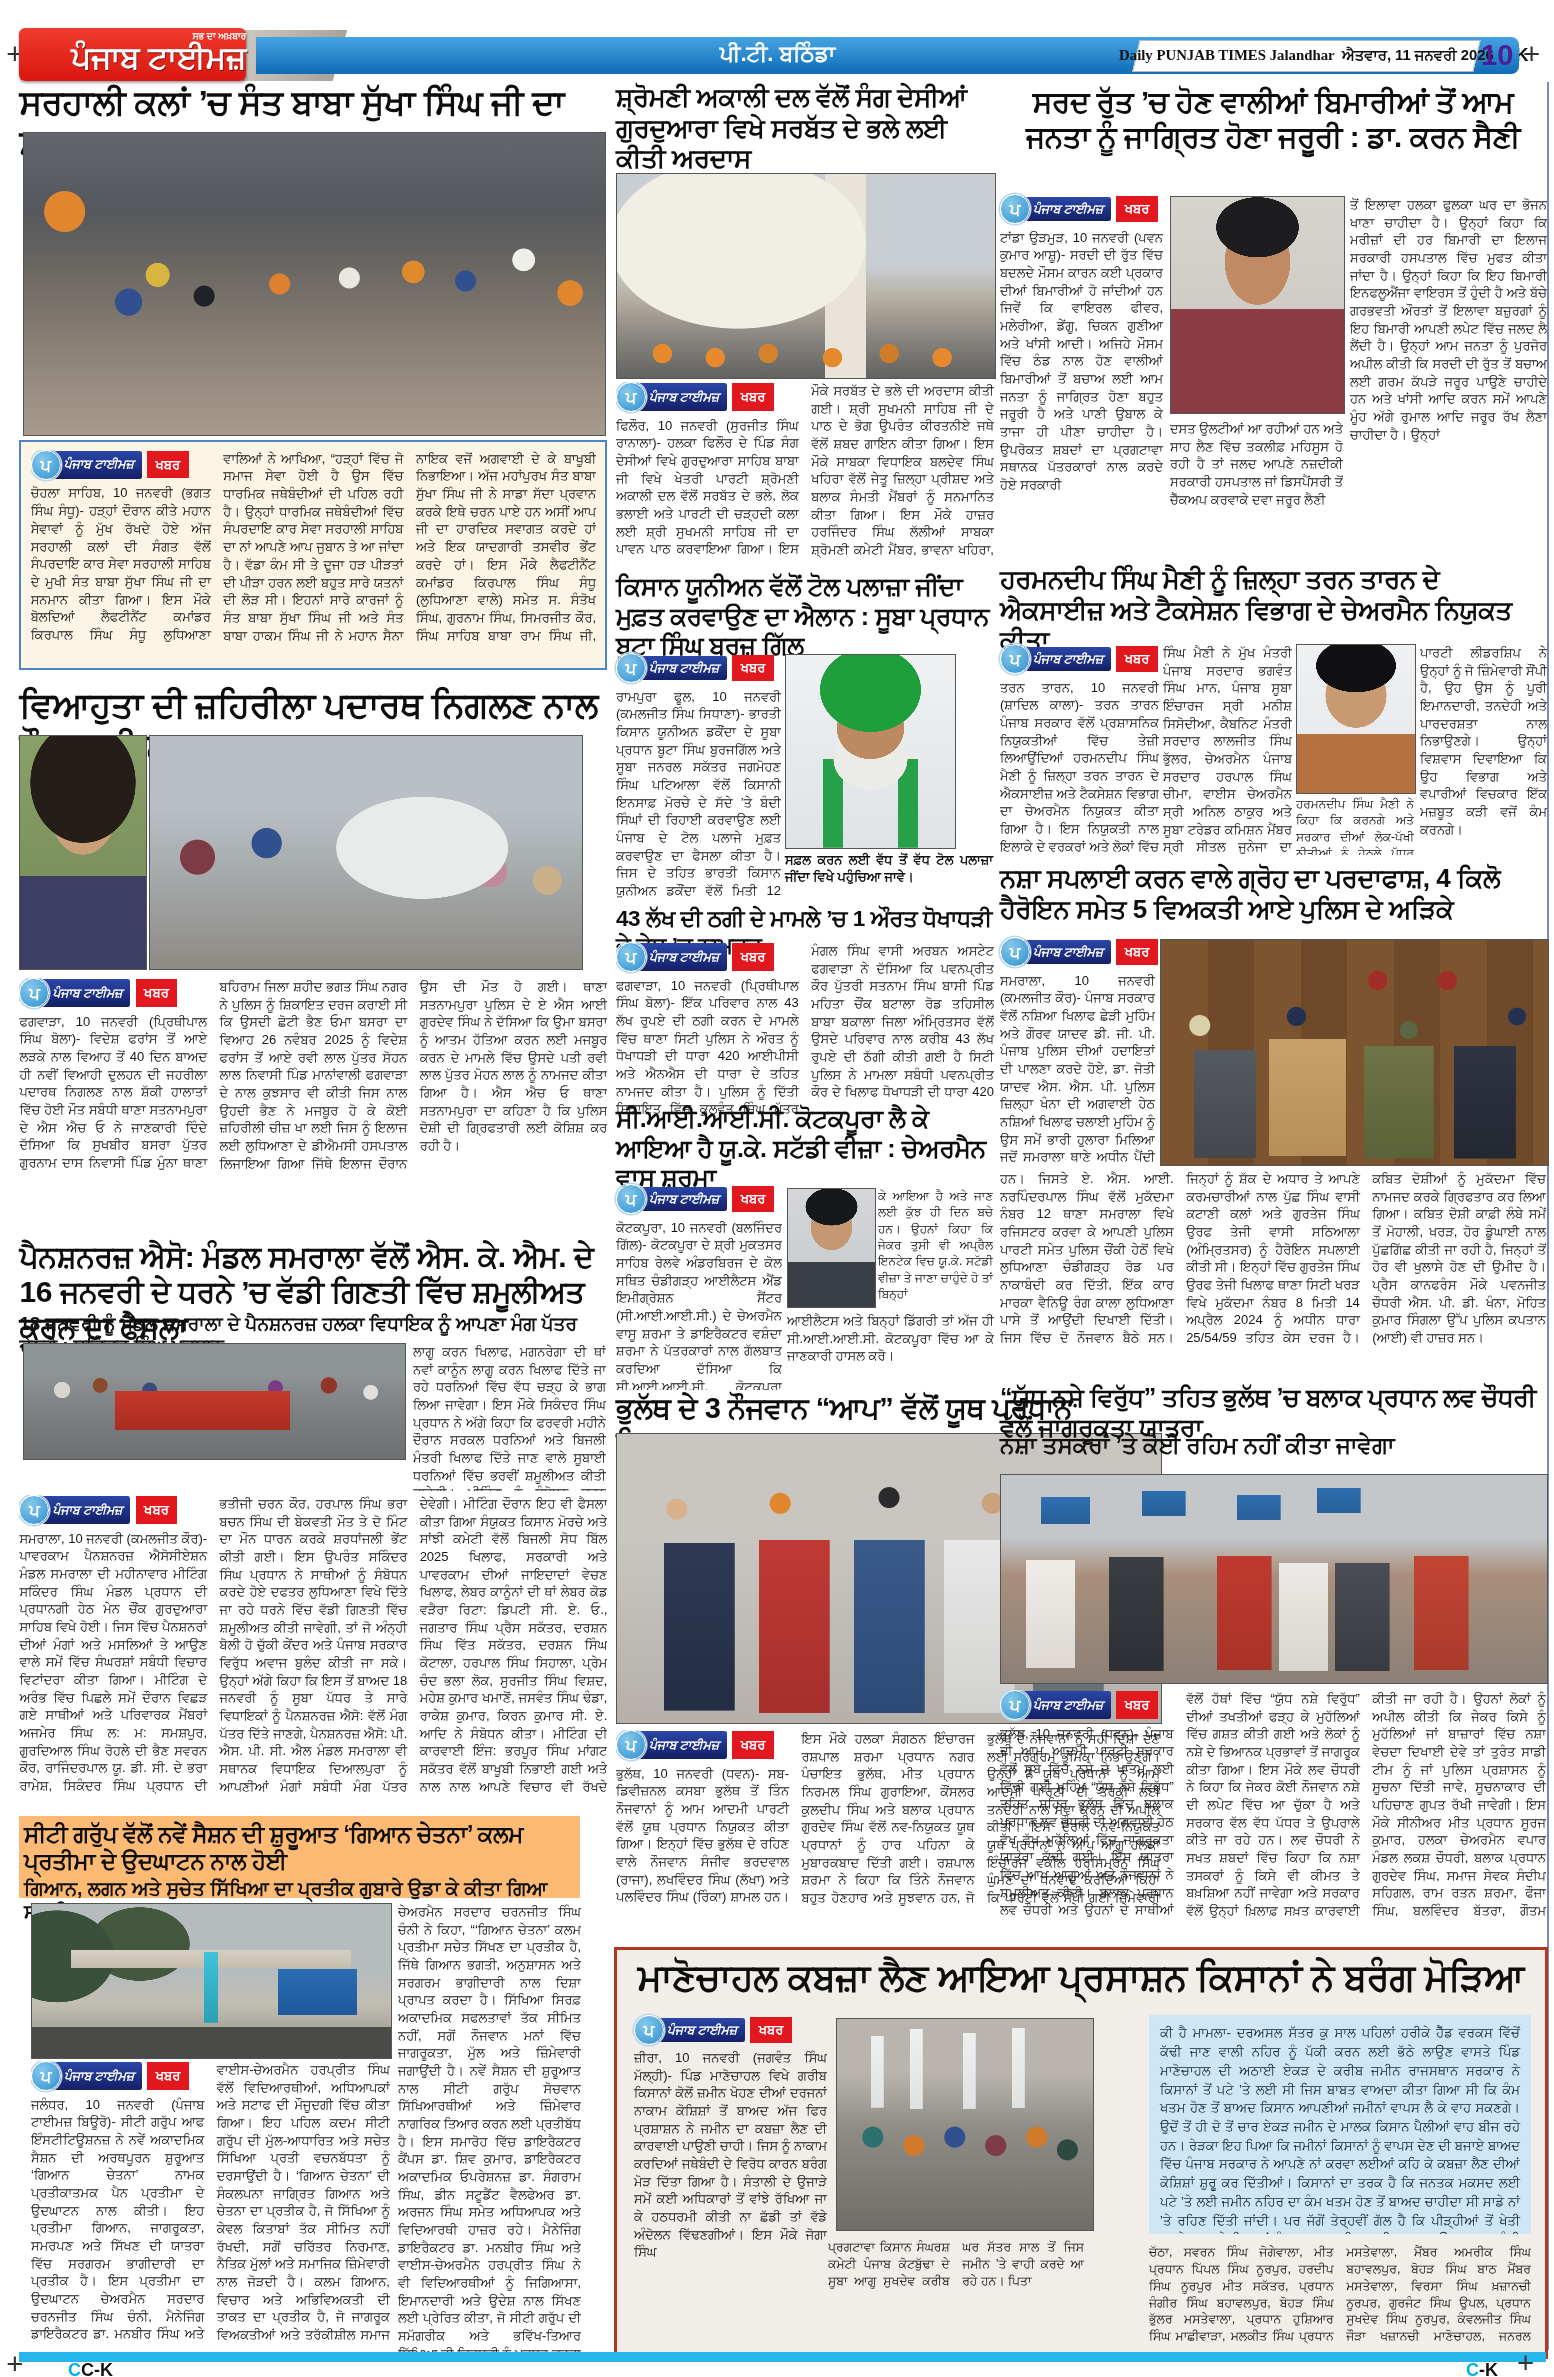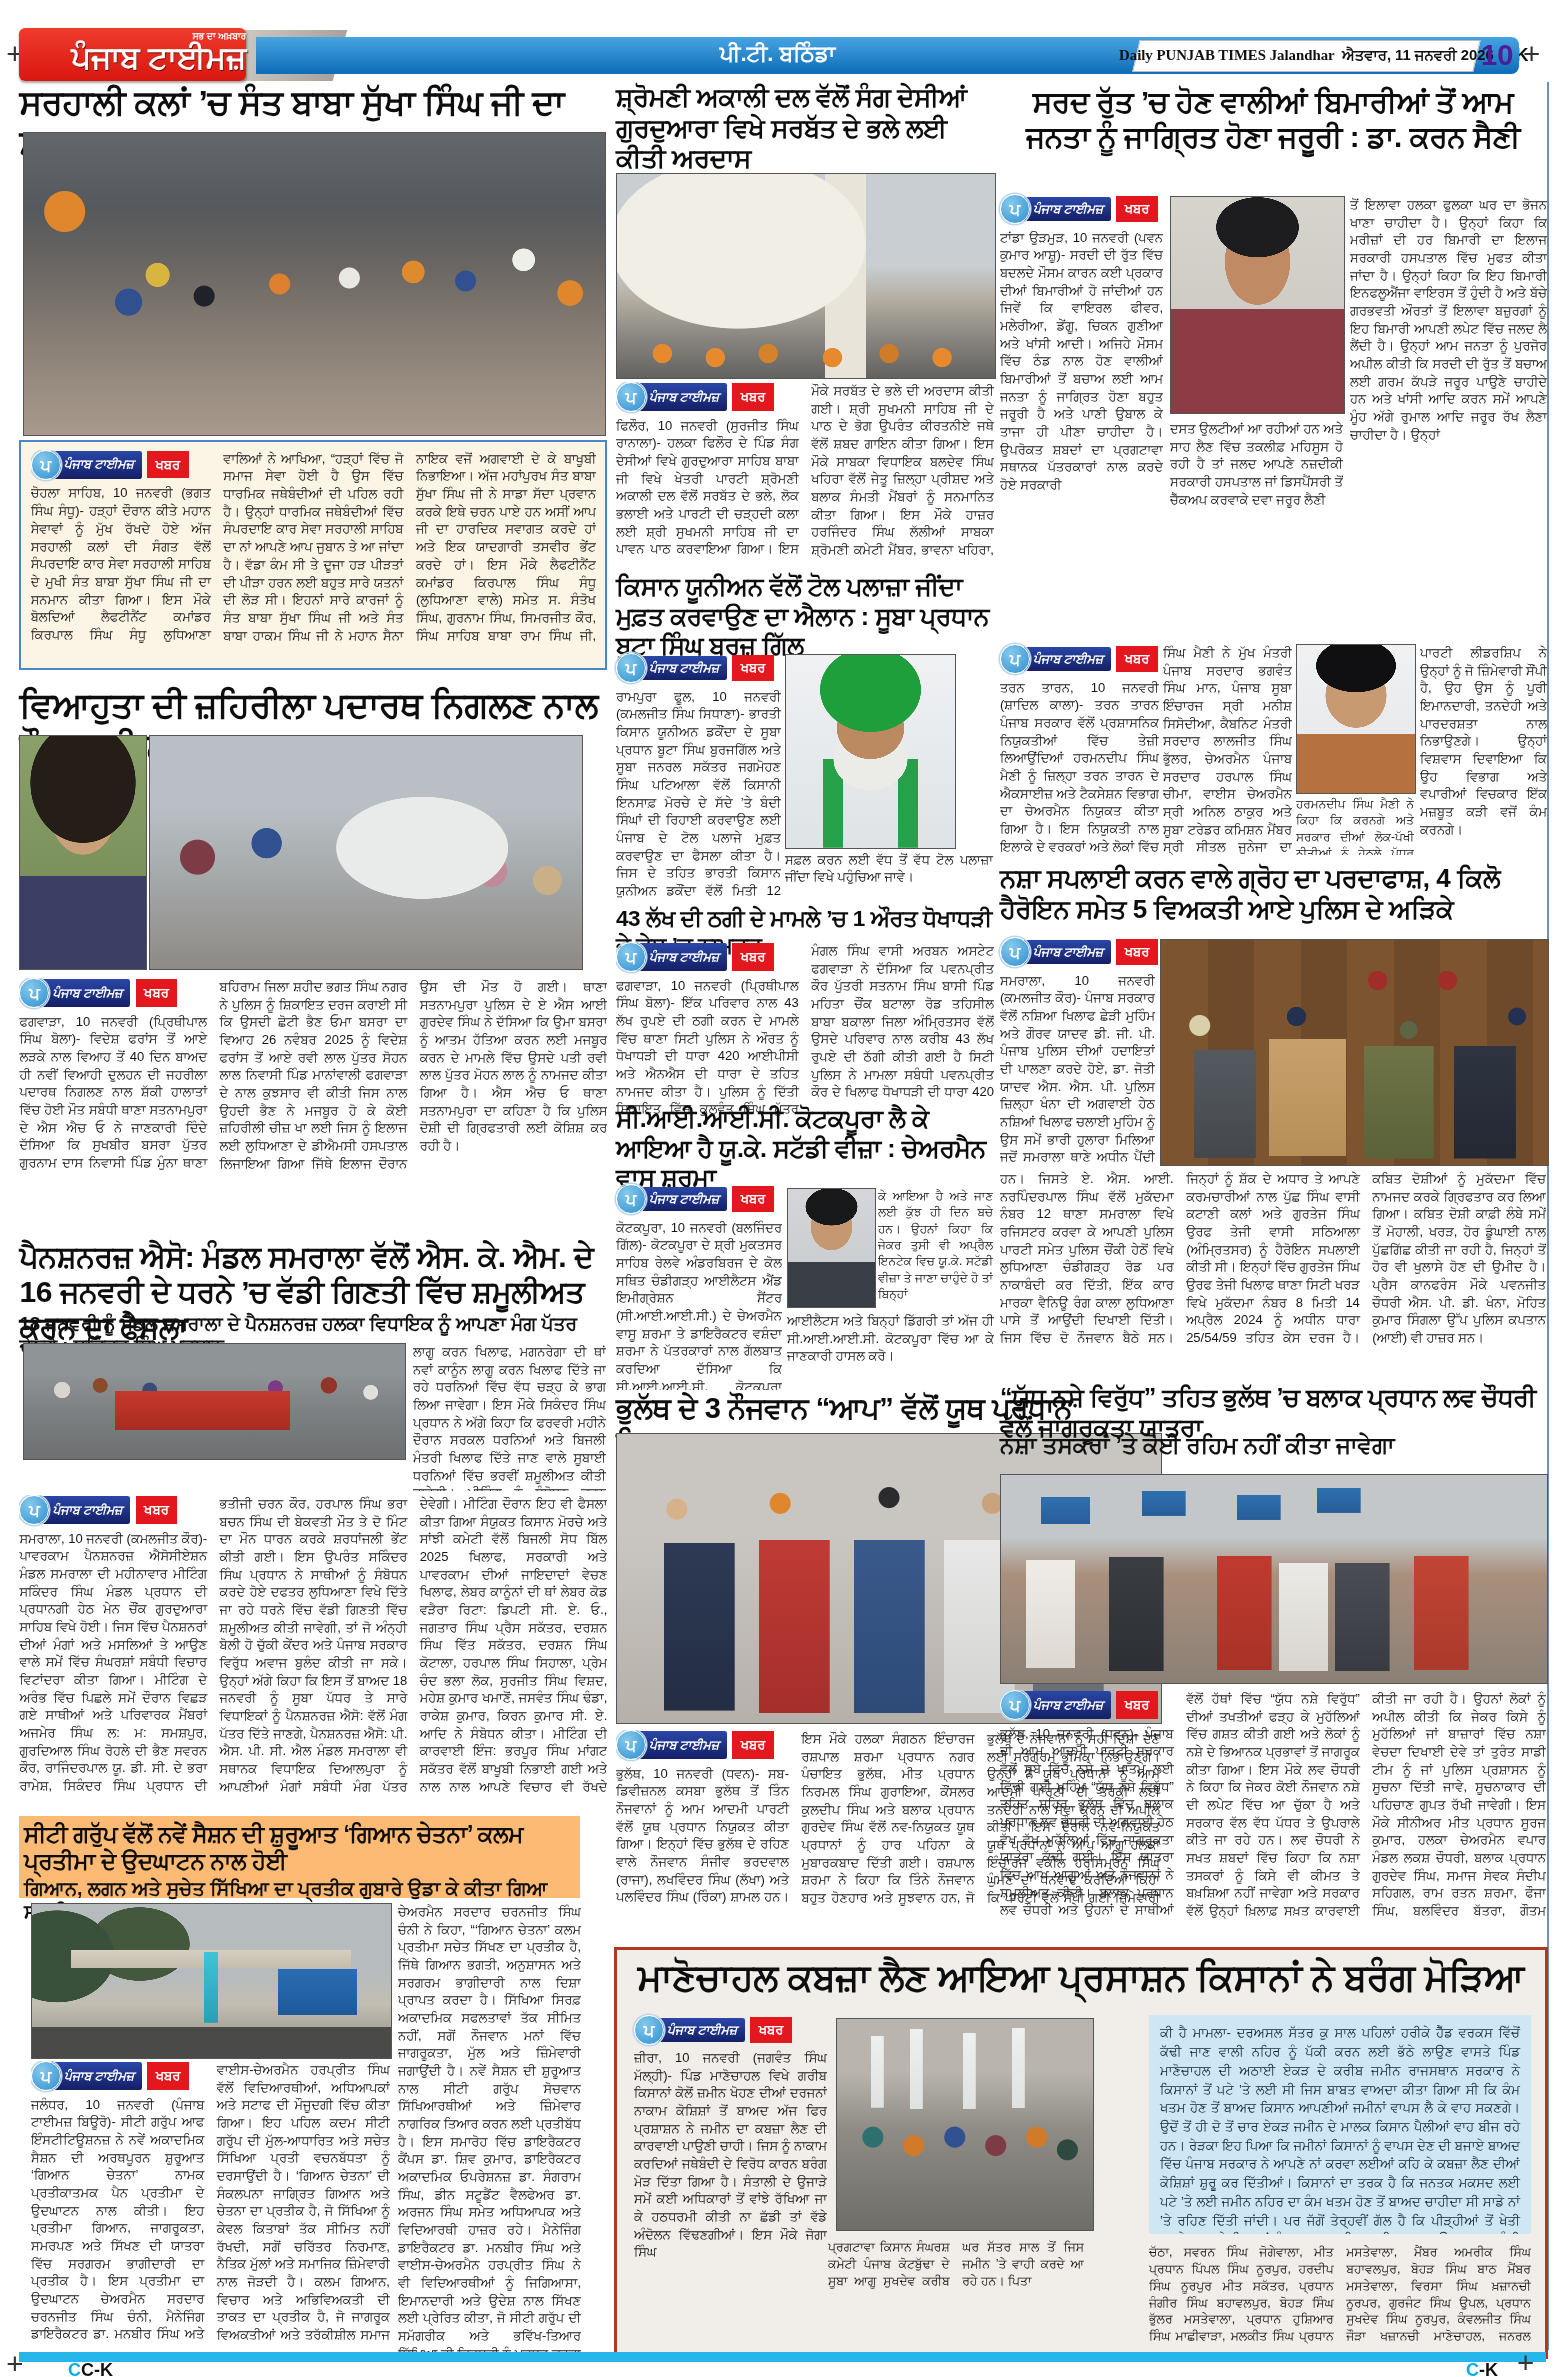--- a/index.html
+++ b/index.html
@@ -7,21 +7,21 @@
   .abs{position:absolute}
   .hl{margin:0;font-weight:800;color:#0d0d0d;line-height:1.18;letter-spacing:-0.4px}
   .sub{margin:0;font-weight:700;color:#111;line-height:1.2}
   .bt{text-align:justify;font-size:13px;line-height:1.36;color:#161616;overflow:hidden;column-gap:12.4px}
   .c2{column-count:2}.c3{column-count:3}
   .badge{display:inline-flex;align-items:center;margin:0 7.8px 4.7px 0;vertical-align:top}
   .bc{width:28px;height:28px;border-radius:50%;background:radial-gradient(circle at 35% 30%,#86c9ec,#2e8fd0);color:#fff;font-weight:800;font-size:16.3px;display:flex;align-items:center;justify-content:center;border:1.6px solid #fff;box-shadow:0 0 0 1.6px #bcd6ea;position:relative;z-index:2}
   .bn{background:linear-gradient(#2a47a8,#141f66);color:#fff;font-style:italic;font-weight:700;font-size:12.4px;padding:5.4px 7.8px 5.4px 14px;margin-left:-11px;border-radius:2.3px;white-space:nowrap}
   .bk{background:#e3181f;color:#fff;font-weight:800;font-size:13.2px;padding:4.7px 8.5px;margin-left:5.4px;white-space:nowrap}
   .ph{position:absolute;border:0.8px solid #555;background:#9a9a9a}
-  .cap{font-weight:400;font-size:13px;line-height:1.3;color:#111;text-align:justify}
+  .cap{font-weight:700;font-size:13px;line-height:1.3;color:#111;text-align:justify}
   
   .mh-red{position:absolute;left:19.4px;top:28px;width:227px;height:53px;background:linear-gradient(#ef3b2d,#d91710);border-radius:6.2px;box-shadow:0.8px 1.6px 2.3px rgba(0,0,0,.35);text-align:right;color:#fff;z-index:3}
   .mh-red .tg{font-size:9.3px;font-weight:700;display:block;margin-top:3.1px}
   .mh-red .tt{font-size:31px;font-weight:800;display:block;line-height:1.0;text-shadow:0.8px 0.8px 0 #7a0b06}
   .mh-gray{position:absolute;left:230px;top:29.5px;width:110px;height:51px;background:linear-gradient(90deg,#cfcac3,#a8a29a);transform:skewX(-16deg);z-index:1}
   .mh-blue{position:absolute;left:256px;top:37px;width:1263px;height:37px;background:linear-gradient(#47a4e2,#0e6cb8);border-radius:0 7.8px 7.8px 0;z-index:2}
   .mh-edition{position:absolute;left:389px;top:41px;width:777px;text-align:center;color:#fff;font-weight:800;font-size:22px;z-index:4}
   .mh-info{position:absolute;left:1136px;top:40px;width:339px;height:29.5px;background:#fff;transform:skewX(-13deg);border:0.8px solid #bbb;z-index:4;display:flex;align-items:center;justify-content:center;gap:7.8px;white-space:nowrap}
   .mh-info .en{font-family:"Liberation Serif","DejaVu Serif",serif;font-weight:700;font-size:14.8px;color:#111;transform:skewX(13deg)}
   .mh-info .dt{font-weight:700;font-size:14.8px;color:#111;transform:skewX(13deg)}
@@ -130,20 +130,21 @@
     <span class="badge">
         <span class="bc">ਪ</span>
         <span class="bn">ਪੰਜਾਬ ਟਾਈਮਜ਼</span>
         <span class="bk">ਖਬਰ</span>
       </span>
     <div class="bt" style="height:210px">ਰਾਮਪੁਰਾ ਫੂਲ, 10 ਜਨਵਰੀ (ਕਮਲਜੀਤ ਸਿੰਘ ਸਿਧਾਣਾ)- ਭਾਰਤੀ ਕਿਸਾਨ ਯੂਨੀਅਨ ਡਕੌਂਦਾ ਦੇ ਸੂਬਾ ਪ੍ਰਧਾਨ ਬੂਟਾ ਸਿੰਘ ਬੁਰਜਗਿੱਲ ਅਤੇ ਸੂਬਾ ਜਨਰਲ ਸਕੱਤਰ ਜਗਮੋਹਣ ਸਿੰਘ ਪਟਿਆਲਾ ਵੱਲੋਂ ਕਿਸਾਨੀ ਇਨਸਾਫ਼ ਮੋਰਚੇ ਦੇ ਸੱਦੇ ’ਤੇ ਬੰਦੀ ਸਿੰਘਾਂ ਦੀ ਰਿਹਾਈ ਕਰਵਾਉਣ ਲਈ ਪੰਜਾਬ ਦੇ ਟੋਲ ਪਲਾਜੇ ਮੁਫ਼ਤ ਕਰਵਾਉਣ ਦਾ ਫੈਸਲਾ ਕੀਤਾ ਹੈ। ਜਿਸ ਦੇ ਤਹਿਤ ਭਾਰਤੀ ਕਿਸਾਨ ਯੂਨੀਅਨ ਡਕੌਂਦਾ ਵੱਲੋਂ ਮਿਤੀ 12 ਜਨਵਰੀ ਨੂੰ 11 ਵਜੇ ਤੋਂ ਤਿੰਨ ਵਜੇ ਤੱਕ ਟੋਲ ਪਲਾਜ਼ਾ ਜੀਂਦਾ ਨੂੰ ਮੁਫ਼ਤ ਕਰਵਾਇਆ ਜਾਵੇਗਾ। ਉਹਨਾਂ ਕਿਸਾਨਾਂ ਨੂੰ ਅਪੀਲ ਕੀਤੀ ਕਿ ਇਸ ਸੰਘਰਸ਼ ਨੂੰ</div>
   </div>
   <div class="ph p8 abs" style="left:785px;top:654px;width:169px;height:193px"></div>
   <div class="cap abs" style="left:785px;top:852px;width:208px;height:48px">ਸਫ਼ਲ ਕਰਨ ਲਈ ਵੱਧ ਤੋਂ ਵੱਧ ਟੋਲ ਪਲਾਜ਼ਾ ਜੀਂਦਾ ਵਿਖੇ ਪਹੁੰਚਿਆ ਜਾਵੇ।</div>
 
+  <h2 class="hl abs" style="left:1000px;top:564px;width:546px;font-size:26px">ਹਰਮਨਦੀਪ ਸਿੰਘ ਮੈਣੀ ਨੂੰ ਜ਼ਿਲ੍ਹਾ ਤਰਨ ਤਾਰਨ ਦੇ ਐਕਸਾਈਜ਼ ਅਤੇ ਟੈਕਸੇਸ਼ਨ ਵਿਭਾਗ ਦੇ ਚੇਅਰਮੈਨ ਨਿਯੁਕਤ ਕੀਤਾ</h2>
   <div class="abs" style="left:1000px;top:644px;width:159px;height:211px">
     <span class="badge">
         <span class="bc">ਪ</span>
         <span class="bn">ਪੰਜਾਬ ਟਾਈਮਜ਼</span>
         <span class="bk">ਖਬਰ</span>
       </span>
     <div class="bt" style="height:174px">ਤਰਨ ਤਾਰਨ, 10 ਜਨਵਰੀ (ਸ਼ਾਦਿਲ ਕਾਲਾ)- ਤਰਨ ਤਾਰਨ ਪੰਜਾਬ ਸਰਕਾਰ ਵੱਲੋਂ ਪ੍ਰਸ਼ਾਸਨਿਕ ਨਿਯੁਕਤੀਆਂ ਵਿੱਚ ਤੇਜ਼ੀ ਲਿਆਉਂਦਿਆਂ ਹਰਮਨਦੀਪ ਸਿੰਘ ਮੈਣੀ ਨੂੰ ਜ਼ਿਲ੍ਹਾ ਤਰਨ ਤਾਰਨ ਦੇ ਐਕਸਾਈਜ਼ ਅਤੇ ਟੈਕਸੇਸ਼ਨ ਵਿਭਾਗ ਦਾ ਚੇਅਰਮੈਨ ਨਿਯੁਕਤ ਕੀਤਾ ਗਿਆ ਹੈ। ਇਸ ਨਿਯੁਕਤੀ ਨਾਲ ਇਲਾਕੇ ਦੇ ਵਰਕਰਾਂ ਅਤੇ ਲੋਕਾਂ ਵਿੱਚ ਖੁਸ਼ੀ ਦੀ ਲਹਿਰ ਪਾਈ ਜਾ ਰਹੀ ਹੈ। ਆਪਣੀ ਇਸ ਨਿਯੁਕਤੀ ’ਤੇ ਖੁਸ਼ੀ ਦਾ ਪ੍ਰਗਟਾਵਾ ਕਰਦਿਆਂ ਹਰਮਨਦੀਪ</div>
   </div>
   <div class="bt abs" style="left:1163px;top:644px;width:129px;height:211px">ਸਿੰਘ ਮੈਣੀ ਨੇ ਮੁੱਖ ਮੰਤਰੀ ਪੰਜਾਬ ਸਰਦਾਰ ਭਗਵੰਤ ਸਿੰਘ ਮਾਨ, ਪੰਜਾਬ ਸੂਬਾ ਇੰਚਾਰਜ ਸ੍ਰੀ ਮਨੀਸ਼ ਸਿਸੋਦੀਆ, ਕੈਬਨਿਟ ਮੰਤਰੀ ਸਰਦਾਰ ਲਾਲਜੀਤ ਸਿੰਘ ਭੁੱਲਰ, ਚੇਅਰਮੈਨ ਪੰਜਾਬ ਸਰਦਾਰ ਹਰਪਾਲ ਸਿੰਘ ਚੀਮਾ, ਵਾਈਸ ਚੇਅਰਮੈਨ ਸ੍ਰੀ ਅਨਿਲ ਠਾਕੁਰ ਅਤੇ ਸੂਬਾ ਟਰੇਡਰ ਕਮਿਸ਼ਨ ਮੈਂਬਰ ਸ੍ਰੀ ਸੀਤਲ ਜੁਨੇਜਾ ਦਾ ਵਿਸ਼ੇਸ਼ ਤੌਰ ’ਤੇ ਧੰਨਵਾਦ ਕੀਤਾ।</div>
   <div class="ph p11 abs" style="left:1296px;top:644px;width:118px;height:148px"></div>

